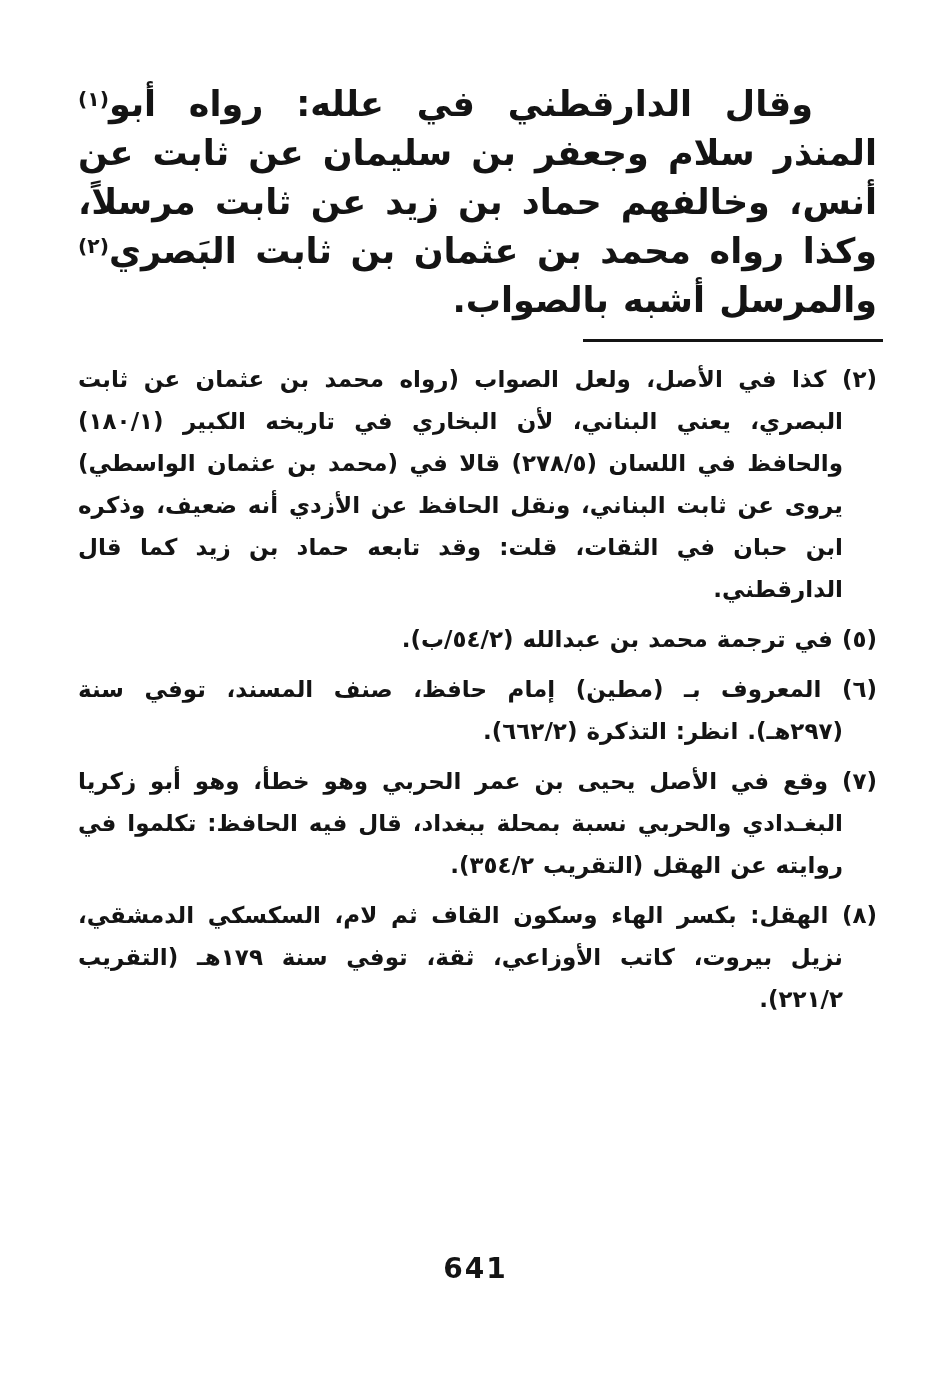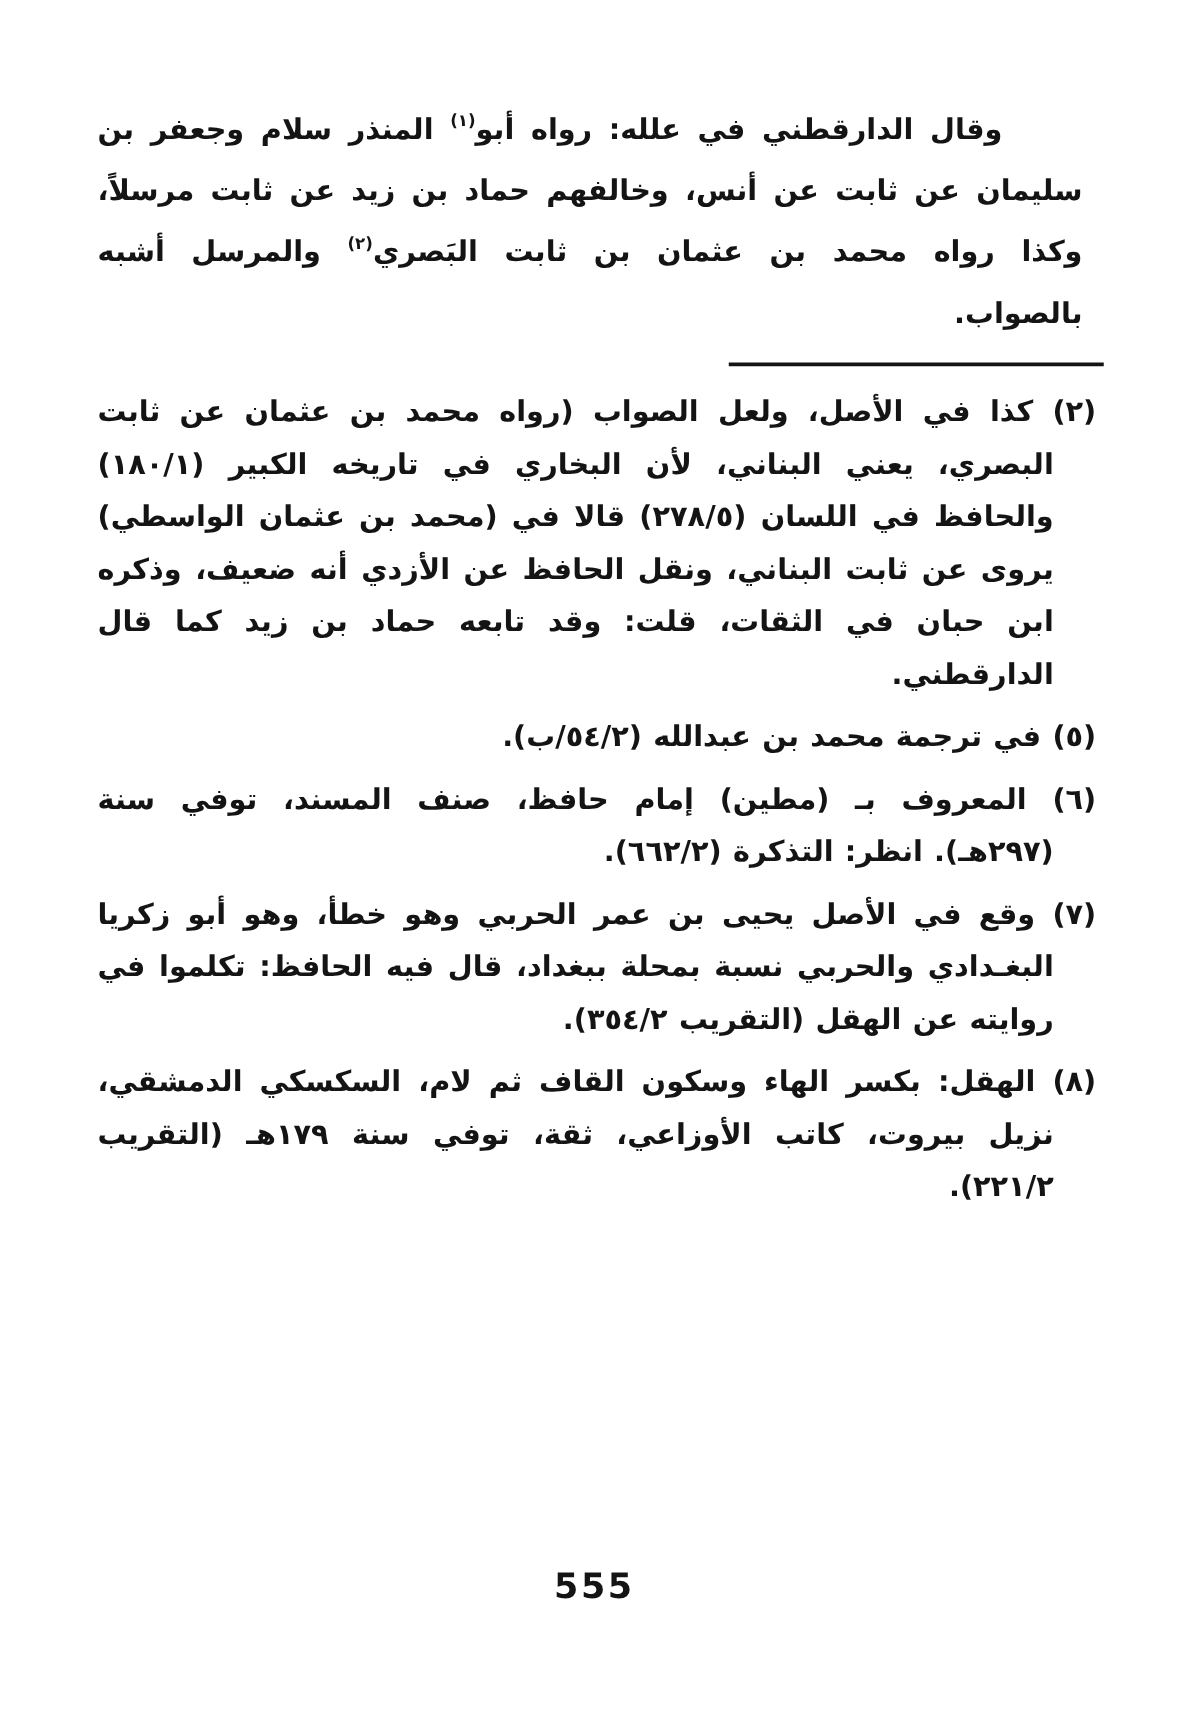--- a/index.html
+++ b/index.html
@@ -15,22 +15,22 @@
     background: #ffffff;
     color: #141414;
     direction: rtl;
     font-family: "DejaVu Sans", sans-serif;
     font-weight: 700;
     box-sizing: border-box;
     padding: 80px 74px 0 78px;
     overflow: hidden;
   }
   .body-text p.para {
-    margin: 0 11px 14px 0;
-    font-size: 23px;
+    margin: 0 0 14px 0;
+    font-size: 35px;
     line-height: 49px;
     text-align: justify;
     text-indent: 64px;
     letter-spacing: 0;
     word-spacing: 2px;
   }
   .body-text p.para.cont {
     text-align-last: justify;
   }
   .body-text sup.fn-marker {
@@ -82,15 +82,15 @@
   <div class="fn-separator"></div>
 
   <section class="footnotes">
       <div class="footnote"><span class="fn-num">(٢)</span> كذا في الأصل، ولعل الصواب (رواه محمد بن عثمان عن ثابت البصري، يعني البناني، لأن البخاري في تاريخه الكبير (١‏/‏١٨٠) والحافظ في اللسان (٥‏/‏٢٧٨) قالا في (محمد بن عثمان الواسطي) يروى عن ثابت البناني، ونقل الحافظ عن الأزدي أنه ضعيف، وذكره ابن حبان في الثقات، قلت: وقد تابعه حماد بن زيد كما قال الدارقطني.</div>
       <div class="footnote"><span class="fn-num">(٥)</span> في ترجمة محمد بن عبدالله (٢‏/‏٥٤‏/‏ب).</div>
       <div class="footnote"><span class="fn-num">(٦)</span> المعروف بـ (مطين) إمام حافظ، صنف المسند، توفي سنة (٢٩٧هـ). انظر: التذكرة (٢‏/‏٦٦٢).</div>
       <div class="footnote"><span class="fn-num">(٧)</span> وقع في الأصل يحيى بن عمر الحربي وهو خطأ، وهو أبو زكريا البغـدادي والحربي نسبة بمحلة ببغداد، قال فيه الحافظ: تكلموا في روايته عن الهقل (التقريب ٢‏/‏٣٥٤).</div>
       <div class="footnote"><span class="fn-num">(٨)</span> الهقل: بكسر الهاء وسكون القاف ثم لام، السكسكي الدمشقي، نزيل بيروت، كاتب الأوزاعي، ثقة، توفي سنة ١٧٩هـ (التقريب ٢‏/‏٢٢١).</div>
     </section>
 
-  <div class="page-number">555</div>
+  <div class="page-number">641</div>
 
 </div>
 
 </body></html>

